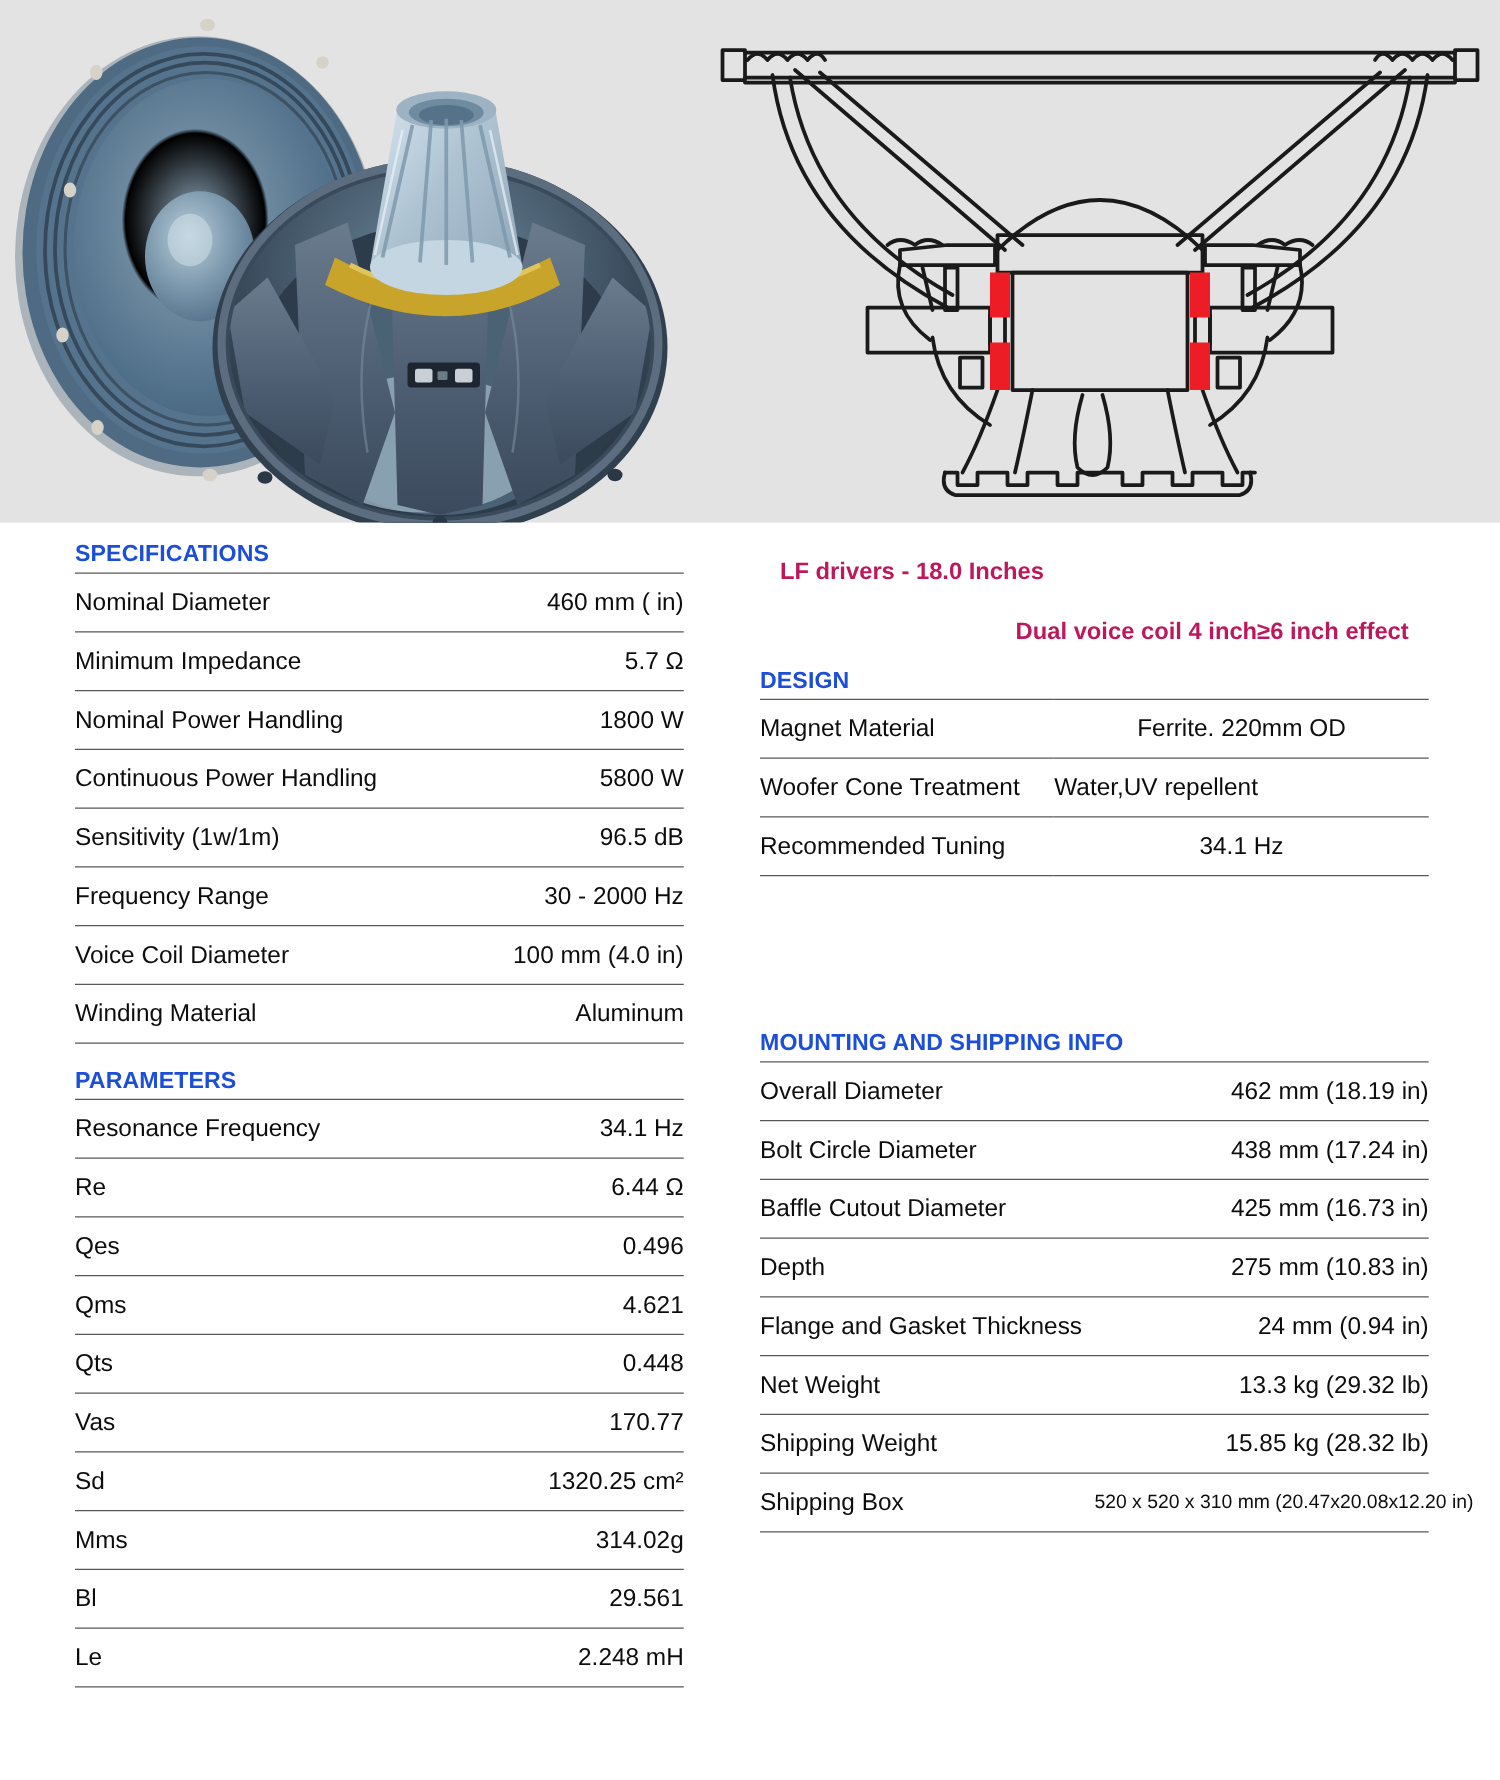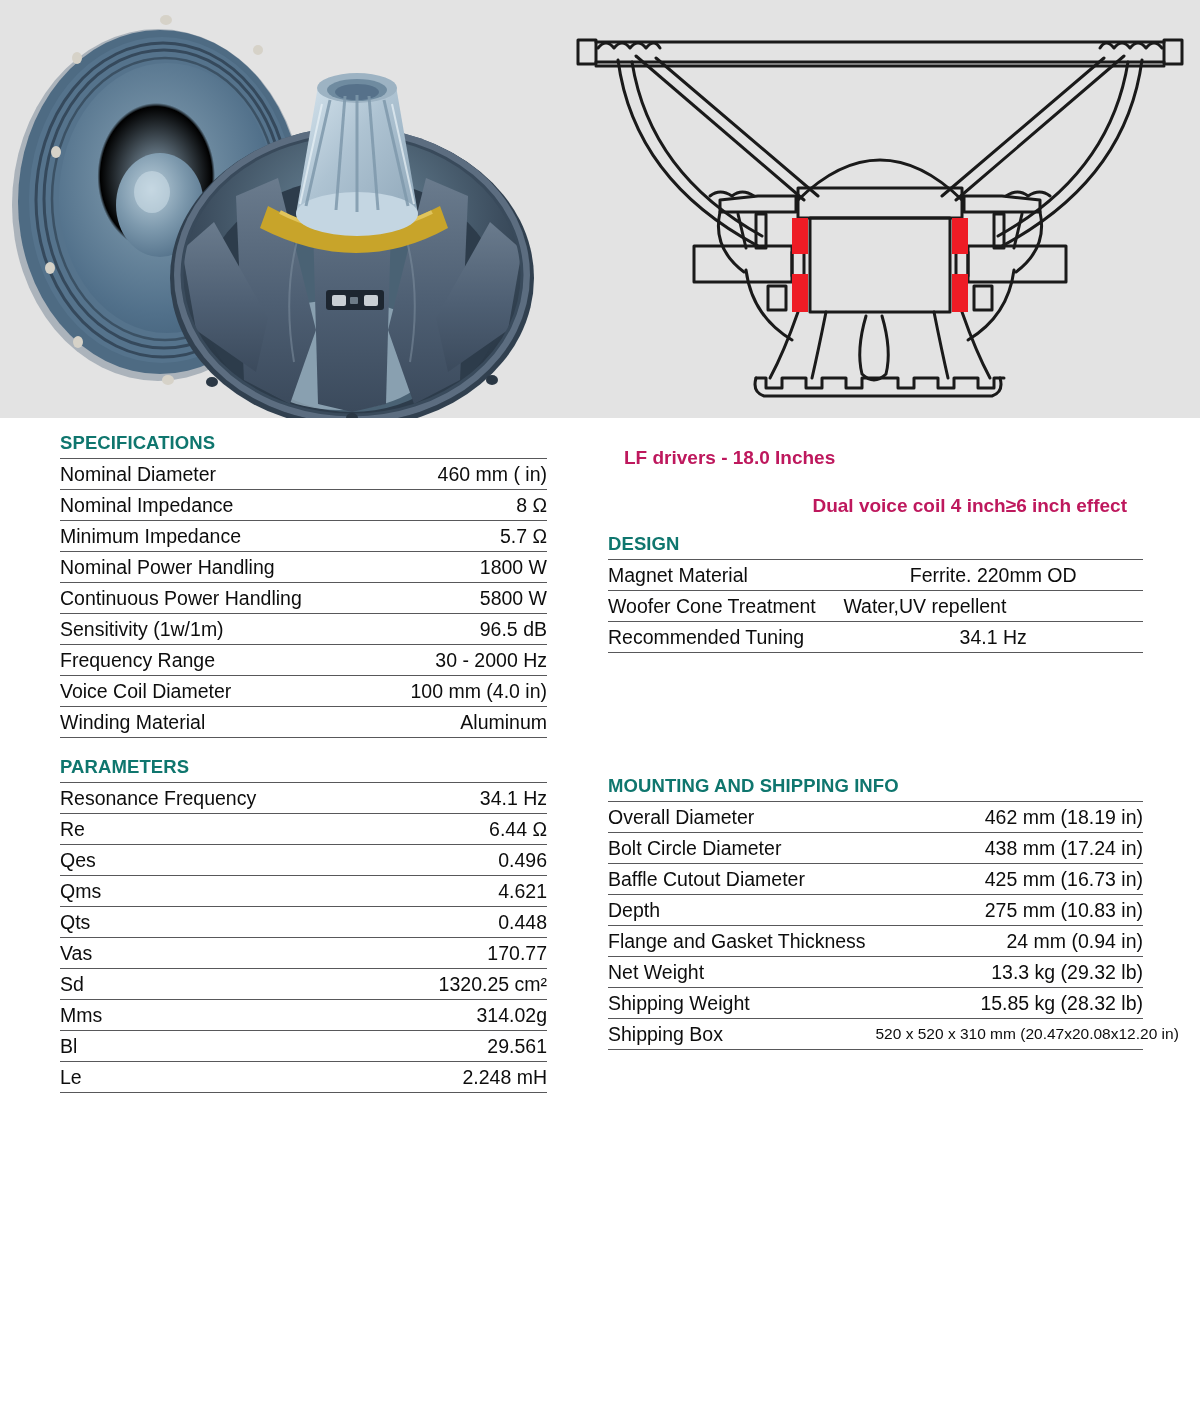--- a/index.html
+++ b/index.html
@@ -46,21 +46,21 @@
     left: 60px; top: 14px;
     width: 487px;
   }
   .col-right {
     position: absolute;
     left: 608px; top: 14px;
     width: 535px;
   }
 
   .section-head {
-    color: #0f766e;
+    color: #1d4ed8;
     font-weight: bold;
     font-size: 18.5px;
     letter-spacing: 0.1px;
     line-height: 22px;
     margin: 0 0 4px 0;
     white-space: nowrap;
   }
   .tagline {
     color: #be185d;
     font-weight: bold;
@@ -71,21 +71,21 @@
   }
   .tagline.first { margin-top: 15px; }
   .tagline.second { margin-top: 26px; text-align: right; }
 
   
   .spec-table {
     width: 100%;
     border-collapse: collapse;
     table-layout: fixed;
   }
-  .spec-table tr { height: 31px; }
+  .spec-table tr { height: 47px; }
   .spec-table td {
     border-top: 1.4px solid #58585a;
     font-size: 19.5px;
     color: #0d0d0d;
     padding: 0;
     vertical-align: middle;
     white-space: nowrap;
     font-family: "Liberation Sans", sans-serif;
   }
   .spec-table tr:last-child td { border-bottom: 1.4px solid #58585a; }
@@ -304,24 +304,20 @@
   <div class="col-left">
 
     <div class="section-head">SPECIFICATIONS</div>
     <table class="spec-table">
       <tbody>
         <tr>
           <td class="lbl">Nominal Diameter</td>
           <td class="val">460 mm ( in)</td>
         </tr>
         <tr>
-          <td class="lbl">Nominal Impedance</td>
-          <td class="val">8 Ω</td>
-        </tr>
-        <tr>
           <td class="lbl">Minimum Impedance</td>
           <td class="val">5.7 Ω</td>
         </tr>
         <tr>
           <td class="lbl">Nominal Power Handling</td>
           <td class="val">1800 W</td>
         </tr>
         <tr>
           <td class="lbl">Continuous Power Handling</td>
           <td class="val">5800 W</td>

